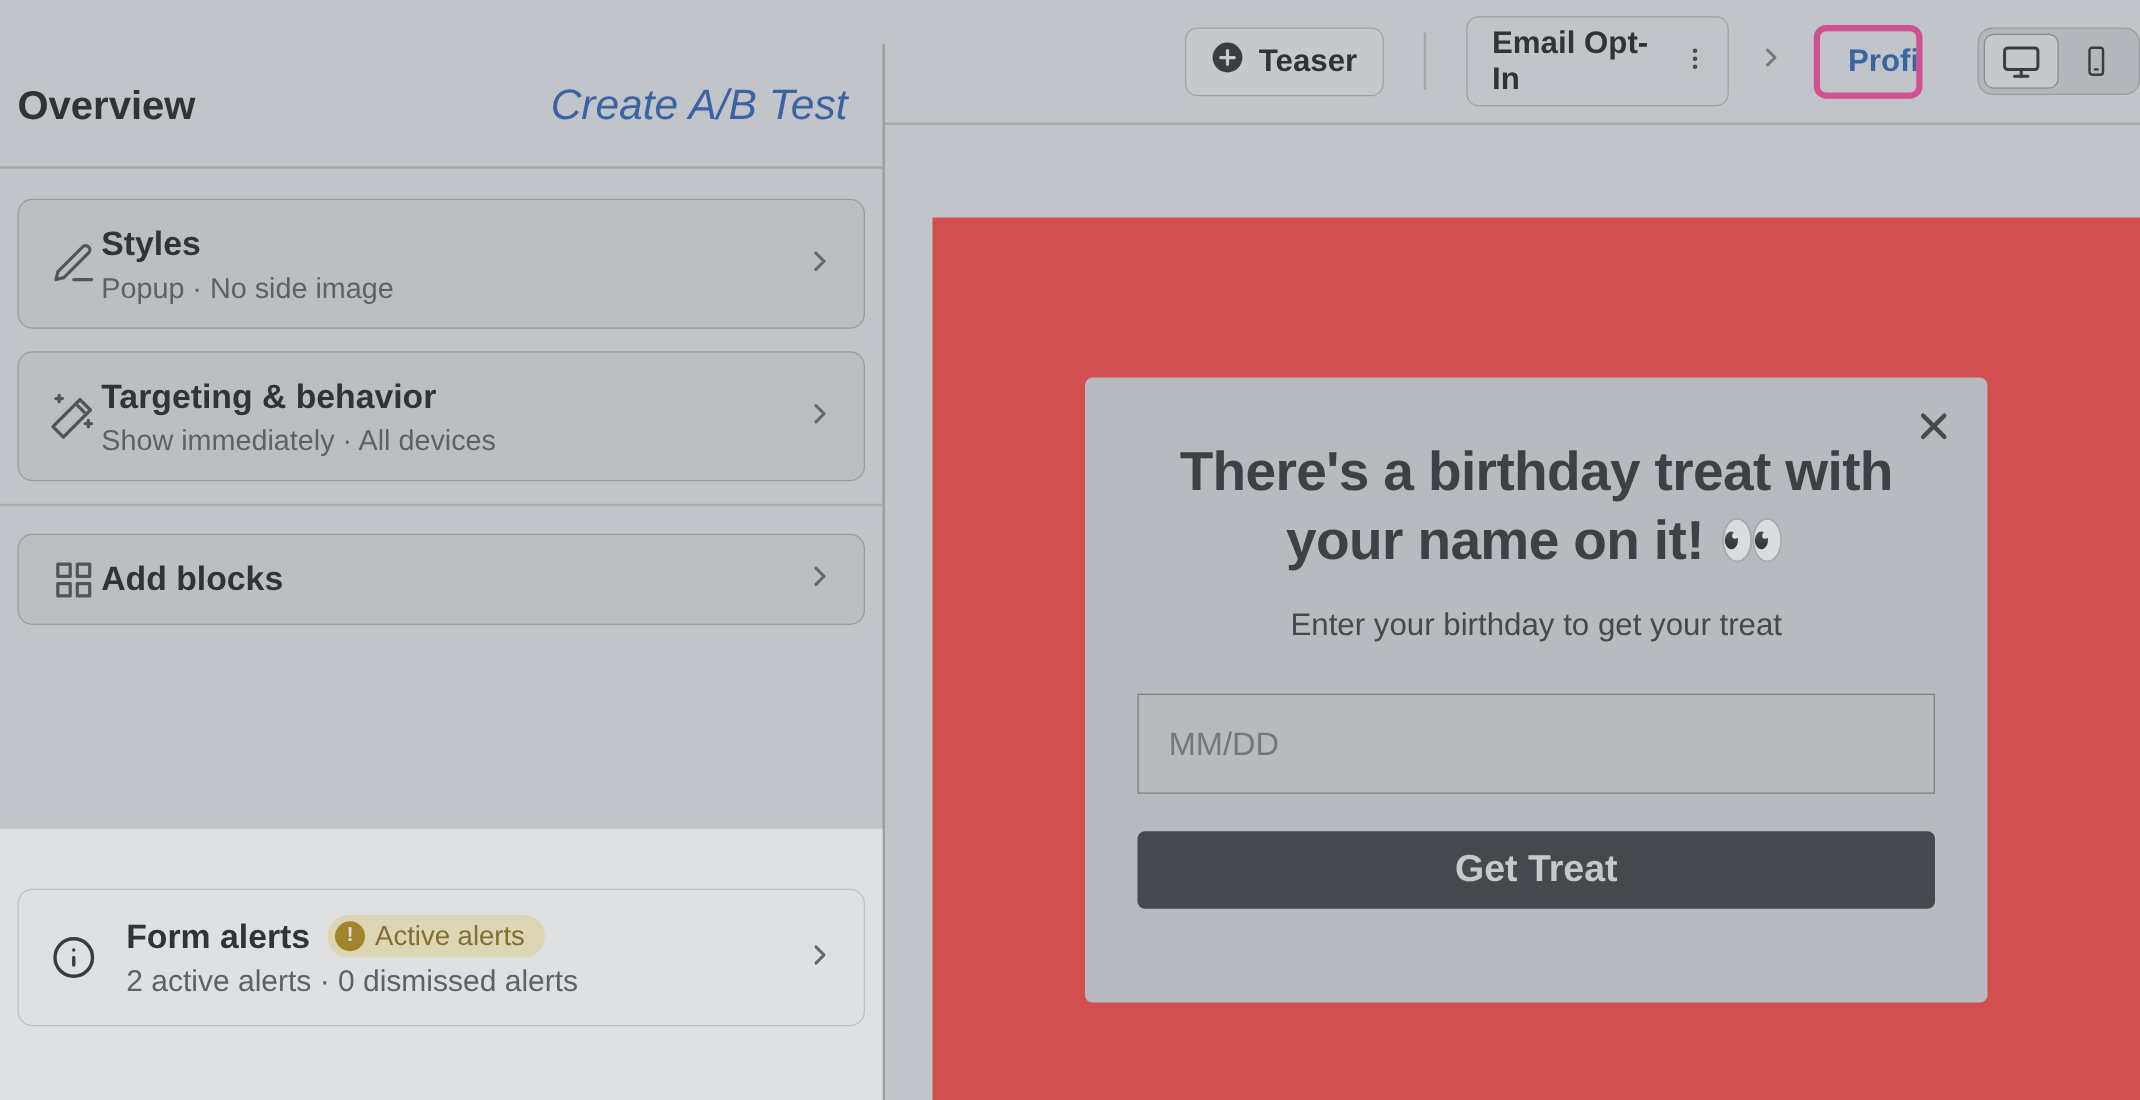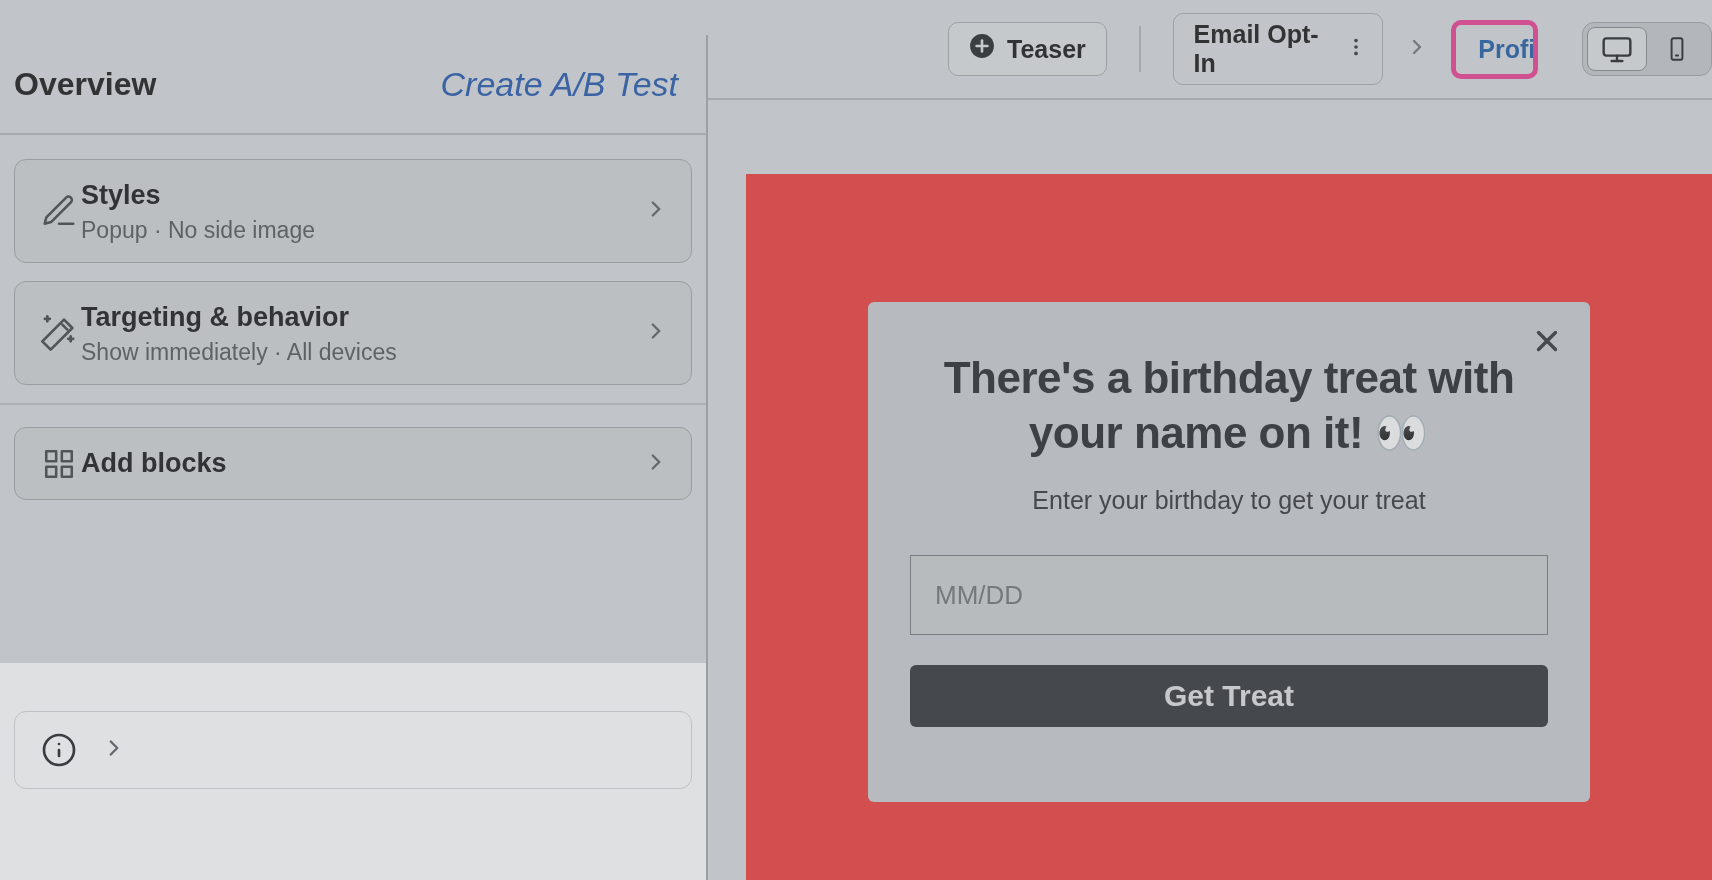--- a/index.html
+++ b/index.html
@@ -200,20 +200,30 @@
 
   <div class="alerts-section">
     <div class="alerts-card">
       <span class="icon">
         <svg width="36" height="36" viewBox="0 0 24 24" fill="none" stroke="#2c2e30" stroke-width="1.8" stroke-linecap="round" stroke-linejoin="round">
             <circle cx="12" cy="12" r="10"></circle>
             <line x1="12" y1="16" x2="12" y2="12"></line>
             <line x1="12" y1="8" x2="12.01" y2="8"></line>
           </svg>
       </span>
+      <div class="texts">
+        <div class="alerts-row1">
+          <span class="alerts-title">Form alerts</span>
+          <span class="badge">
+            <span class="dot">!</span>
+            <span>Active alerts</span>
+          </span>
+        </div>
+        <div class="alerts-sub">2 active alerts  ·  0 dismissed alerts</div>
+      </div>
       <span class="chev">
         <svg width="26" height="26" viewBox="0 0 24 24" fill="none" stroke="#636669" stroke-width="2.2" stroke-linecap="round" stroke-linejoin="round">
             <polyline points="9 18 15 12 9 6"></polyline>
           </svg>
       </span>
     </div>
   </div>
 
 </div>
 

